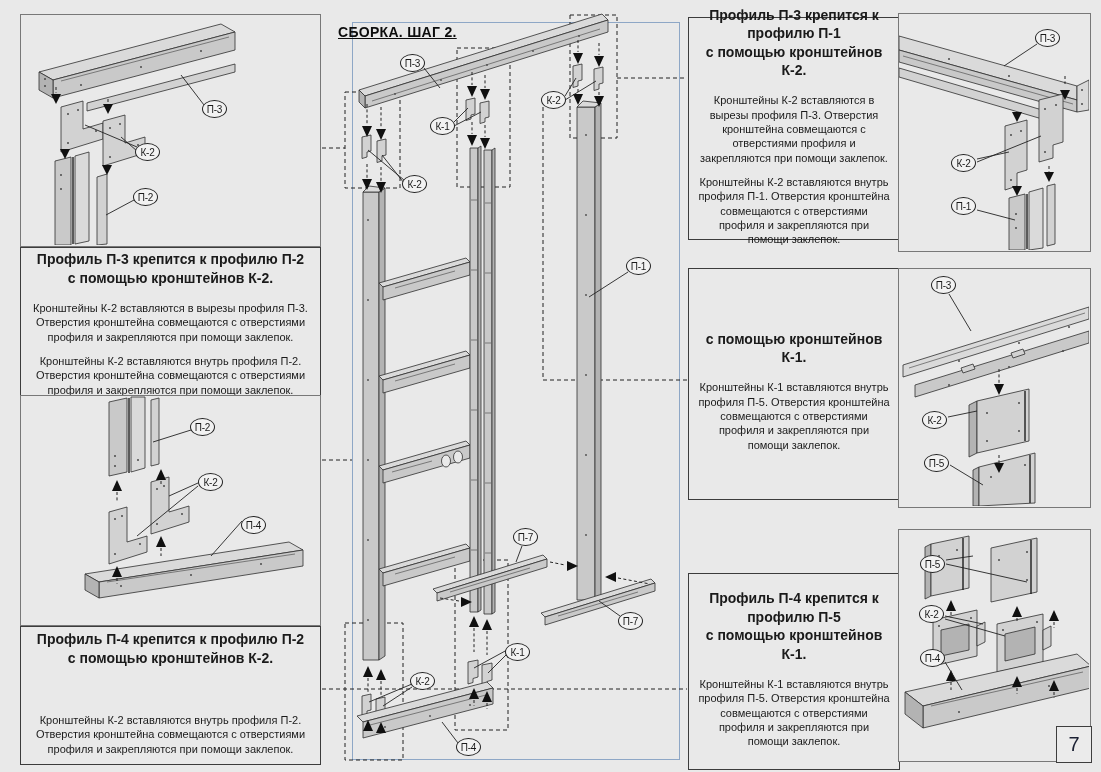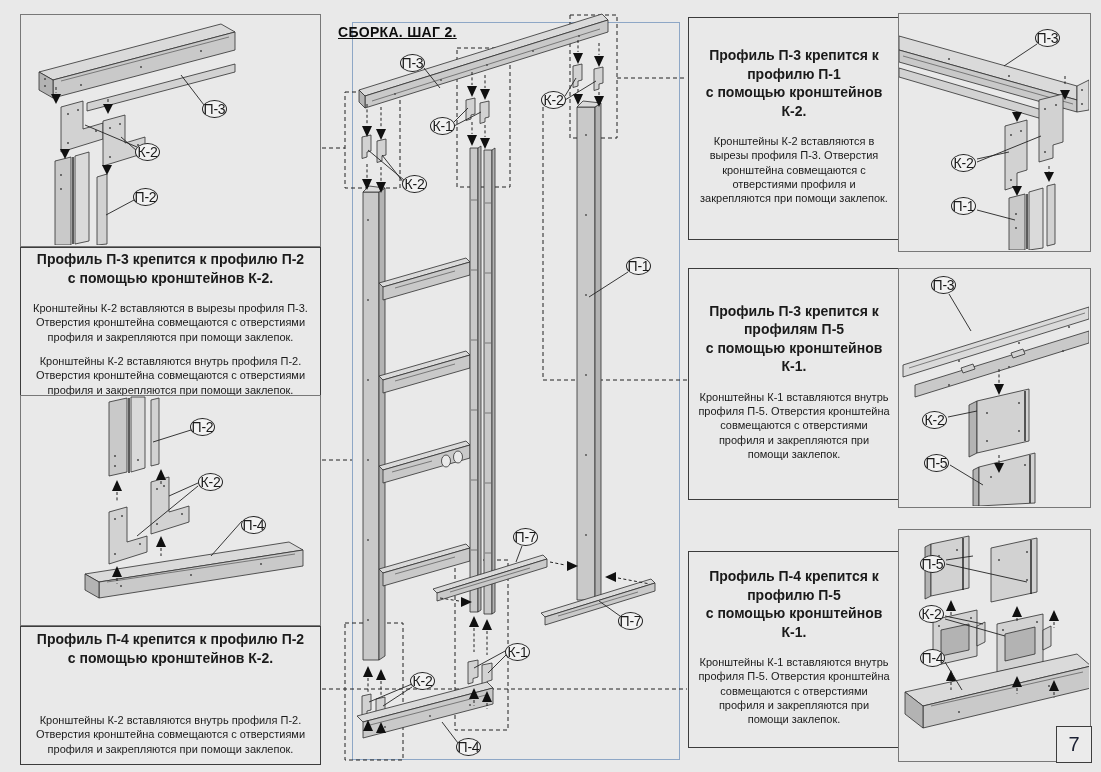--- a/index.html
+++ b/index.html
@@ -22,21 +22,21 @@
   .panel-text{position:absolute;background:#e9e9e9;border:1.4px solid #3c3c3c;box-sizing:border-box;
               display:flex;flex-direction:column;justify-content:center;text-align:center;padding:4px 8px;}
   .tb-head{font-weight:bold;font-size:14px;line-height:1.32;margin-bottom:9px;}
   .panel-text p{margin:5px 0;font-size:11px;line-height:1.3;}
   .blue-frame{position:absolute;left:352px;top:22px;width:328px;height:738px;
               border:1.4px solid #8ea7c6;box-sizing:border-box;}
   .title{position:absolute;left:338px;top:16px;font-size:14px;font-weight:bold;
          text-decoration:underline;letter-spacing:.3px;color:#0d0d0d;margin-top:8px;}
   .lbl{position:absolute;width:25px;height:18px;border:1.1px solid #222;border-radius:50%;
        background:#f2f2f2;display:flex;align-items:center;justify-content:center;
-       font-size:14px;letter-spacing:-.2px;box-sizing:border-box;z-index:5;}
+       font-size:10px;letter-spacing:-.2px;box-sizing:border-box;z-index:5;}
   .pagenum{position:absolute;left:1056px;top:726px;width:36px;height:37px;background:#ebebeb;
            border:1.5px solid #3e3e3e;box-sizing:border-box;display:flex;align-items:center;
            justify-content:center;font-size:20px;color:#1b2033;z-index:6;}
   .abs{position:absolute;}
 </style>
 </head>
 <body>
 
 <div class="page">
 
@@ -336,20 +336,21 @@
     </div>
     <p>Кронштейны К-2 вставляются внутрь профиля П-2. Отверстия кронштейна совмещаются с отверстиями профиля и закрепляются при помощи заклепок.</p>
   </div>
 
   <div class="panel-text" style="left:688px;top:17px;width:212px;height:223px;z-index:2;">
     <div class="tb-head">
       <span>Профиль П-3 крепится к профилю П-1</span><br>
       <span>с помощью кронштейнов К-2.</span>
     </div>
     <p>Кронштейны К-2 вставляются в вырезы профиля П-3. Отверстия кронштейна совмещаются с отверстиями профиля и закрепляются при помощи заклепок.</p>
+    <p>Кронштейны К-2 вставляются внутрь профиля П-1. Отверстия кронштейна совмещаются с отверстиями профиля и закрепляются при помощи заклепок.</p>
   </div>
   <div class="panel-illus" style="left:898px;top:13px;width:193px;height:239px;z-index:2;">
     <svg width="190" height="236" viewBox="0 0 190 236">
       <polygon class="metalL" points="0,22 178,72 178,86 0,36"></polygon>
       <polygon class="metal" points="0,36 178,86 178,98 0,48"></polygon>
       <line class="tick" x1="4" y1="42" x2="174" y2="90"></line>
       <polygon class="metalM" points="0,54 150,98 150,107 0,63"></polygon>
       <polygon class="metalL" points="178,72 190,66 190,96 178,98"></polygon>
       <circle class="hole" cx="183" cy="76" r="1"></circle>
         <circle class="hole" cx="183" cy="90" r="1"></circle>
@@ -380,21 +381,21 @@
         <line class="lead" x1="78" y1="148" x2="142" y2="122"></line>
       <line class="lead" x1="78" y1="196" x2="116" y2="206"></line>
     </svg>
     <div class="lbl" style="left:136px;top:15px;">П-3</div>
     <div class="lbl" style="left:52px;top:140px;">К-2</div>
     <div class="lbl" style="left:52px;top:183px;">П-1</div>
   </div>
 
   <div class="panel-text" style="left:688px;top:268px;width:212px;height:232px;z-index:2;">
     <div class="tb-head">
-      <span>Профиль П-3 крепится к профилям П-5</span><br>
+      <br>
       <span>с помощью кронштейнов К-1.</span>
     </div>
     <p>Кронштейны К-1 вставляются внутрь профиля П-5. Отверстия кронштейна совмещаются с отверстиями профиля и закрепляются при помощи заклепок.</p>
   </div>
   <div class="panel-illus" style="left:898px;top:268px;width:193px;height:240px;z-index:2;">
     <svg width="190" height="237" viewBox="0 0 190 237">
       <polygon class="metalL" points="4,96 190,38 190,50 4,108"></polygon>
       <line class="tick" x1="10" y1="99" x2="186" y2="44"></line>
       <polygon class="metal" points="16,116 190,62 190,74 16,128"></polygon>
       <polygon class="metalM" points="62,99 74,95 76,100 64,104"></polygon>
@@ -423,21 +424,21 @@
         <polygon class="tri" points="95,194 105,194 100,204"></polygon>
       <line class="lead" x1="50" y1="25" x2="72" y2="62"></line>
       <line class="lead" x1="49" y1="148" x2="78" y2="142"></line>
       <line class="lead" x1="51" y1="196" x2="84" y2="216"></line>
     </svg>
     <div class="lbl" style="left:32px;top:7px;">П-3</div>
     <div class="lbl" style="left:23px;top:142px;">К-2</div>
     <div class="lbl" style="left:25px;top:185px;">П-5</div>
   </div>
 
-  <div class="panel-text" style="left:688px;top:551px;width:212px;height:197px;z-index:2;">
+  <div class="panel-text" style="left:688px;top:573px;width:212px;height:197px;z-index:2;">
     <div class="tb-head">
       <span>Профиль П-4 крепится к профилю П-5</span><br>
       <span>с помощью кронштейнов К-1.</span>
     </div>
     <p>Кронштейны К-1 вставляются внутрь профиля П-5. Отверстия кронштейна совмещаются с отверстиями профиля и закрепляются при помощи заклепок.</p>
   </div>
   <div class="panel-illus" style="left:898px;top:529px;width:193px;height:233px;z-index:2;">
     <svg width="190" height="230" viewBox="0 0 190 230">
       <polygon class="metalD" points="26,17 32,14 32,66 26,69"></polygon>
       <polygon class="metalM" points="32,14 70,6 70,58 32,66"></polygon>

